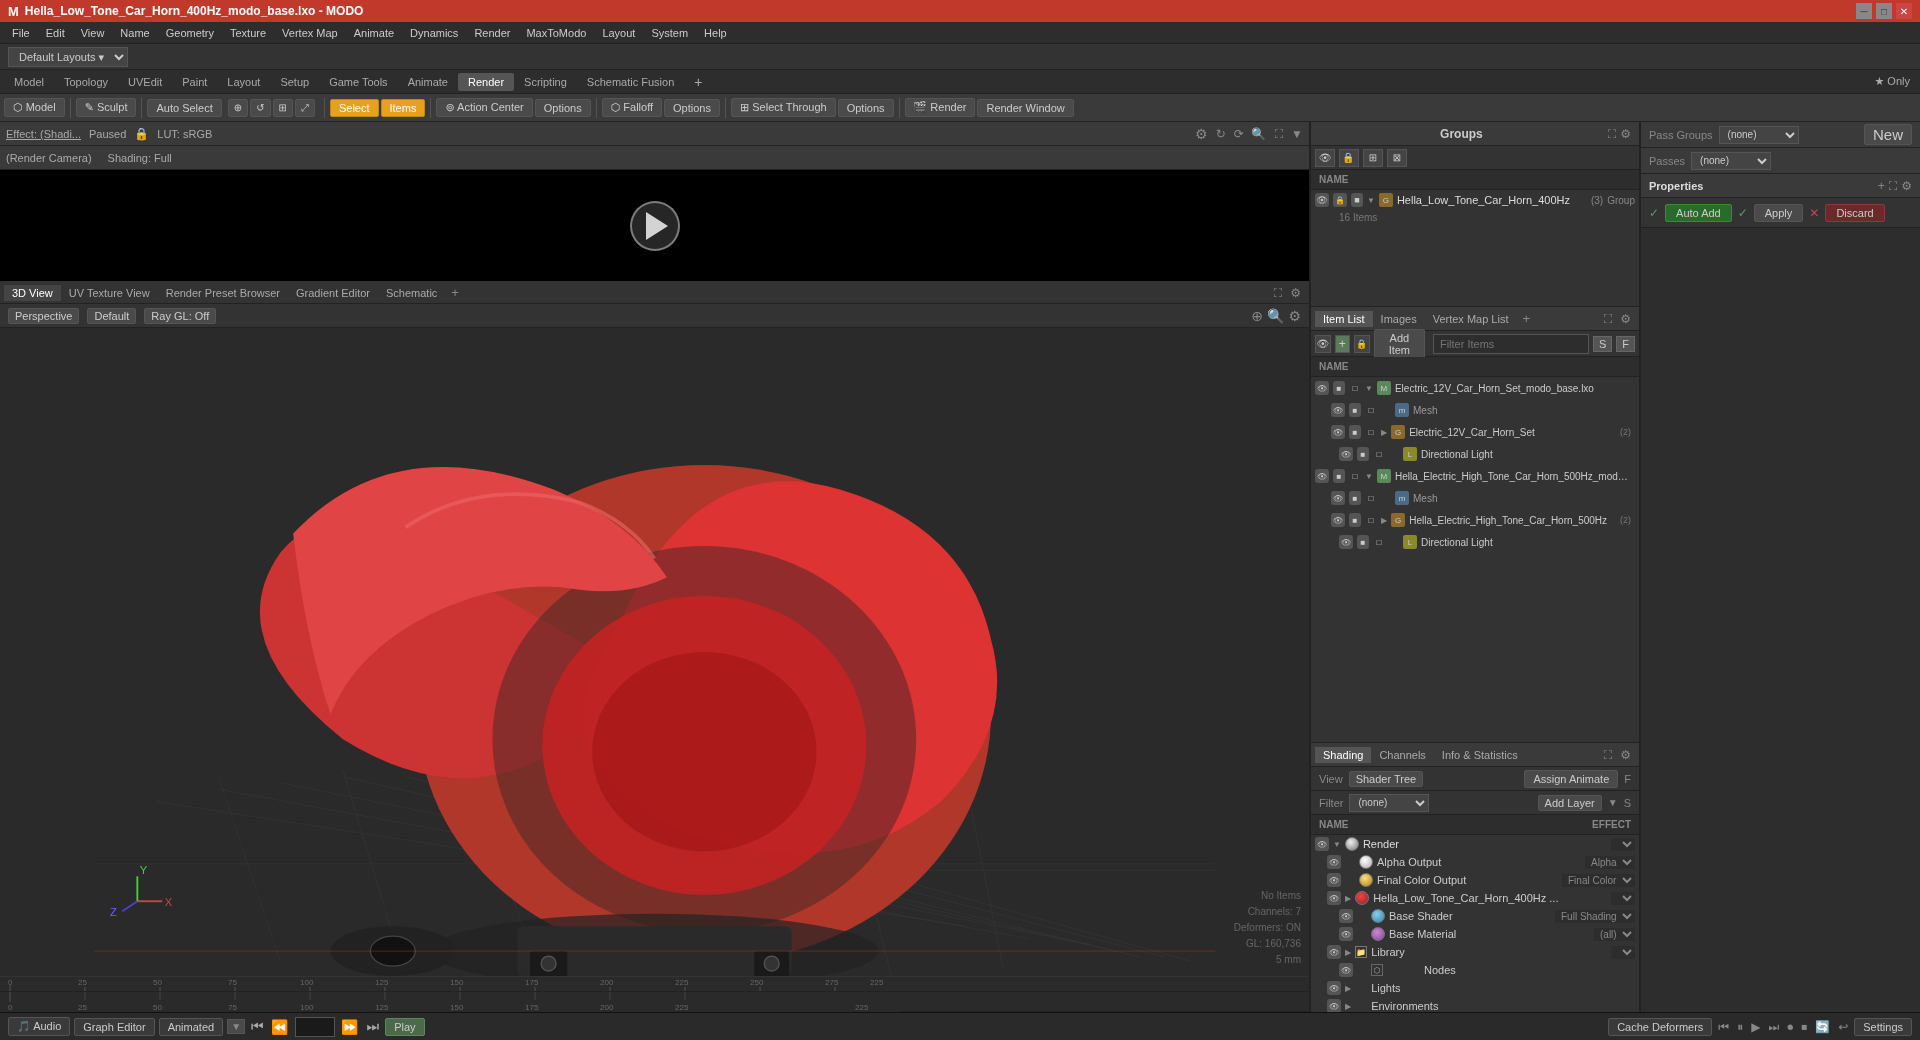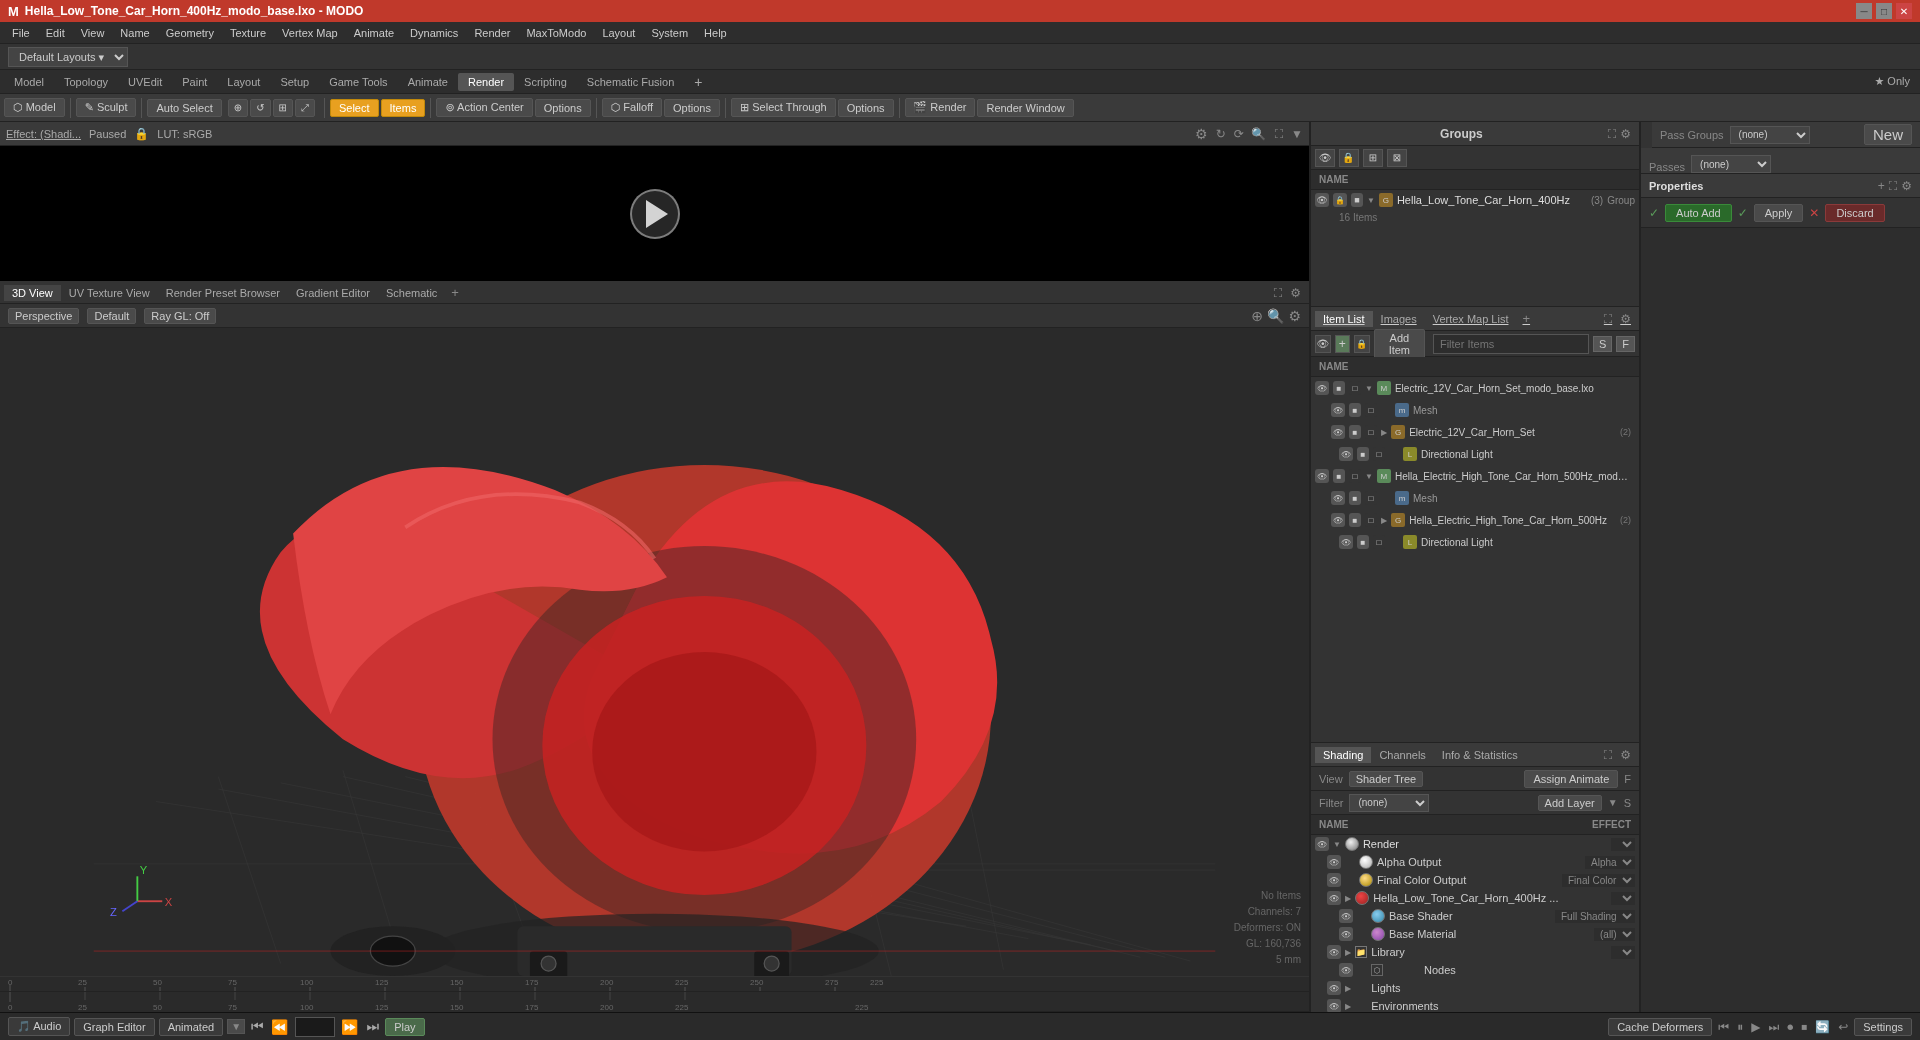--- a/index.html
+++ b/index.html
@@ -210,20 +210,24 @@
         <span style="font-size:11px; color:#aaa;">LUT: sRGB</span>
         <div class="spacer"></div>
 
         <span style="color:#888; font-size:14px; cursor:pointer;">⚙</span>
         <span style="color:#888; font-size:12px; cursor:pointer;">↻</span>
         <span style="color:#888; font-size:12px; cursor:pointer;">⟳</span>
         <span style="color:#888; font-size:12px; cursor:pointer;">🔍</span>
         <span style="color:#888; font-size:12px; cursor:pointer;">⛶</span>
         <span style="color:#888; font-size:12px; cursor:pointer;">▼</span>
       </div>
+      <div style="height:24px; background:#3a3a3a; display:flex; align-items:center; padding:0 6px; gap:16px; border-bottom:1px solid #222; flex-shrink:0;">
+        <span style="font-size:11px; color:#aaa;">(Render Camera)</span>
+        <span style="font-size:11px; color:#aaa;">Shading: Full</span>
+      </div>
       <div id="render-canvas" style="flex:1; background:#000; display:flex; align-items:center; justify-content:center;">
         <div class="play-btn">
           <div class="play-triangle"></div>
         </div>
       </div>
     </div>
 
     <div id="viewport-panel" style="flex:1; background:#2a2a2a; display:flex; flex-direction:column; position:relative; min-height:0;">
       <div id="viewport-tabs" style="height:22px; background:#333; display:flex; align-items:center; padding:0 4px; border-bottom:1px solid #222; flex-shrink:0;">
         <span class="vp-tab active">3D View</span>
@@ -414,21 +418,21 @@
           <span class="group-icon2" style="width:14px; height:14px; background:#8a6a2a; border-radius:2px; display:inline-flex; align-items:center; justify-content:center; font-size:8px;">G</span>
           <span style="font-size:11px; color:#ddd; flex:1;">Hella_Low_Tone_Car_Horn_400Hz</span>
           <span style="font-size:10px; color:#888;">(3)</span>
           <span style="font-size:10px; color:#888;">Group</span>
         </div>
         <div style="padding:2px 28px; font-size:10px; color:#777;">16 Items</div>
       </div>
     </div>
 
     <div id="item-list-section" style="flex:1; display:flex; flex-direction:column; min-height:0;">
-      <div id="item-list-tabs" style="height:24px; background:#3a3a3a; display:flex; align-items:center; padding:0 4px; border-bottom:1px solid #222; flex-shrink:0;text-decoration:underline;">
+      <div id="item-list-tabs" style="height:24px; background:#3a3a3a; display:flex; align-items:center; padding:0 4px; border-bottom:1px solid #222; flex-shrink:0;">
         <span class="il-tab active">Item List</span>
         <span class="il-tab">Images</span>
         <span class="il-tab">Vertex Map List</span>
         <span style="padding:2px 6px; cursor:pointer; color:#888; font-size:13px;">+</span>
         <div class="spacer"></div>
         <span style="color:#888; font-size:12px; cursor:pointer; padding:0 4px;">⛶</span>
         <span style="color:#888; font-size:12px; cursor:pointer; padding:0 4px;">⚙</span>
       </div>
       <div id="item-list-toolbar" style="height:26px; background:#333; display:flex; align-items:center; padding:0 4px; gap:4px; border-bottom:1px solid #222; flex-shrink:0;">
         <span class="icon-btn" style="font-size:10px;">👁</span>
@@ -629,30 +633,30 @@
           <span style="width:12px; height:12px;"></span>
           <span style="font-size:11px; color:#ccc; flex:1;">Environments</span>
         </div>
 
       </div>
     </div>
   </div>
 
   <div id="far-right-panel" style="width:280px; background:#333; display:flex; flex-direction:column; border-left:1px solid #222;">
 
-    <div style="height:26px; background:#3a3a3a; display:flex; align-items:center; padding:0 8px; gap:6px; border-bottom:1px solid #222; flex-shrink:0;margin-left:11px;">
+    <div style="height:26px; background:#3a3a3a; display:flex; align-items:center; padding:0 8px; gap:6px; border-bottom:1px solid #222; flex-shrink:0;">
       <span style="font-size:11px; color:#888;">Pass Groups</span>
       <select class="value-dropdown">
         <option>(none)</option>
       </select>
       <div class="spacer"></div>
       <button class="new-btn">New</button>
     </div>
 
-    <div style="height:26px; background:#3a3a3a; display:flex; align-items:flex-end; padding:0 8px; gap:6px; border-bottom:1px solid #222; flex-shrink:0;">
+    <div style="height:26px; background:#3a3a3a; display:flex; align-items:center; padding:0 8px; gap:6px; border-bottom:1px solid #222; flex-shrink:0;">
       <span style="font-size:11px; color:#888;">Passes</span>
       <select class="value-dropdown">
         <option>(none)</option>
       </select>
     </div>
 
     <div style="height:24px; background:#3a3a3a; display:flex; align-items:center; padding:0 8px; border-bottom:1px solid #222; flex-shrink:0;">
       <span style="font-size:11px; color:#ddd; font-weight:bold; flex:1;">Properties</span>
       <span style="color:#888; font-size:12px; cursor:pointer;">+</span>
       <span style="color:#888; font-size:12px; cursor:pointer; margin-left:4px;">⛶</span>

